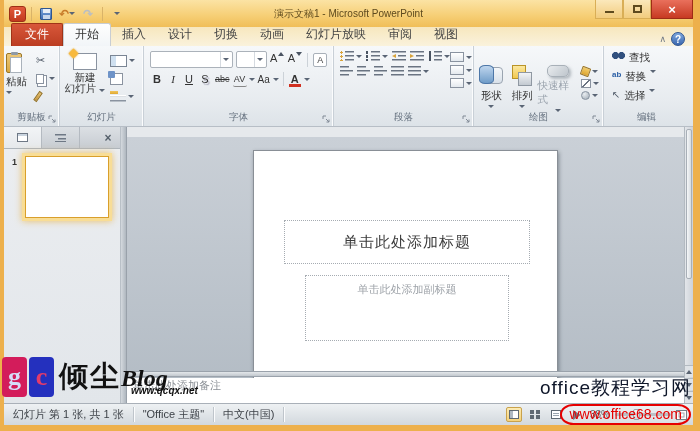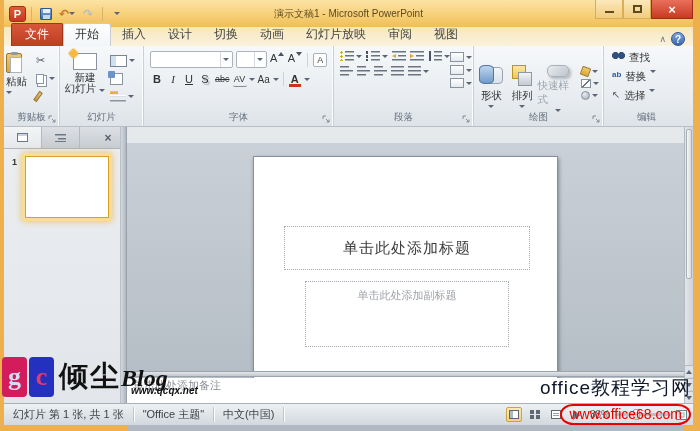--- a/index.html
+++ b/index.html
@@ -176,21 +176,21 @@
       linear-gradient(#6E7885,#6E7885) 0 8px/11px 1.5px; background-repeat:no-repeat; }
   .ptab-close { margin-left:auto; width:24px; display:flex; align-items:center; justify-content:center; font-size:12px; font-weight:bold; color:#55606B; border-right:none; }
   .thumb-row { position:relative; margin-top:6px; }
   .thumb-num { position:absolute; left:8px; top:2px; font-size:9px; font-weight:bold; color:#333; }
   .thumb { position:absolute; left:21px; top:1px; width:84px; height:62px; background:#fff; border:1px solid #D99F2B;
       box-shadow:0 0 0 3px #F8DD96, 0 0 7px 3px rgba(232,176,62,.75); }
 
   #splitter { position:absolute; left:117px; top:0; width:6px; height:100%; background:linear-gradient(to right,#D4D9DE,#AFB7BF); border-right:1px solid #99A1AA; }
 
   #workarea { position:absolute; left:123px; right:9px; top:0; bottom:0; }
-  #canvas { position:absolute; left:0; right:0; top:16px; height:288px; background:linear-gradient(#CAD0D7,#B0B9C2); }
+  #canvas { position:absolute; left:0; right:0; top:10px; height:288px; background:linear-gradient(#CAD0D7,#B0B9C2); }
   #slide { position:absolute; left:126px; top:13px; width:305px; height:230px; background:#fff; border:1px solid #898F96; box-shadow:1px 2px 4px rgba(40,50,60,.45); }
   .ph { position:absolute; border:1px dotted #A6ACB2; }
   .ph-title { left:30px; top:69px; width:246px; height:44px; display:flex; align-items:center; justify-content:center; }
   .ph-title span { font-size:15px; color:#3B3B3B; letter-spacing:1px; }
   .ph-subtitle { left:51px; top:124px; width:204px; height:66px; text-align:center; padding-top:6px; }
   .ph-subtitle span { font-size:11px; color:#9FA4AA; }
 
   #notes-splitter { position:absolute; left:0; right:0; top:244px; height:6px; background:linear-gradient(#E3E7EA,#C2C8CE); border-top:1px solid #9AA2AB; border-bottom:1px solid #9AA2AB; }
   #notes { position:absolute; left:0; right:0; top:251px; bottom:0; background:#fff; padding:0 6px; }
   #notes span { font-size:11px; color:#8A8F95; }

